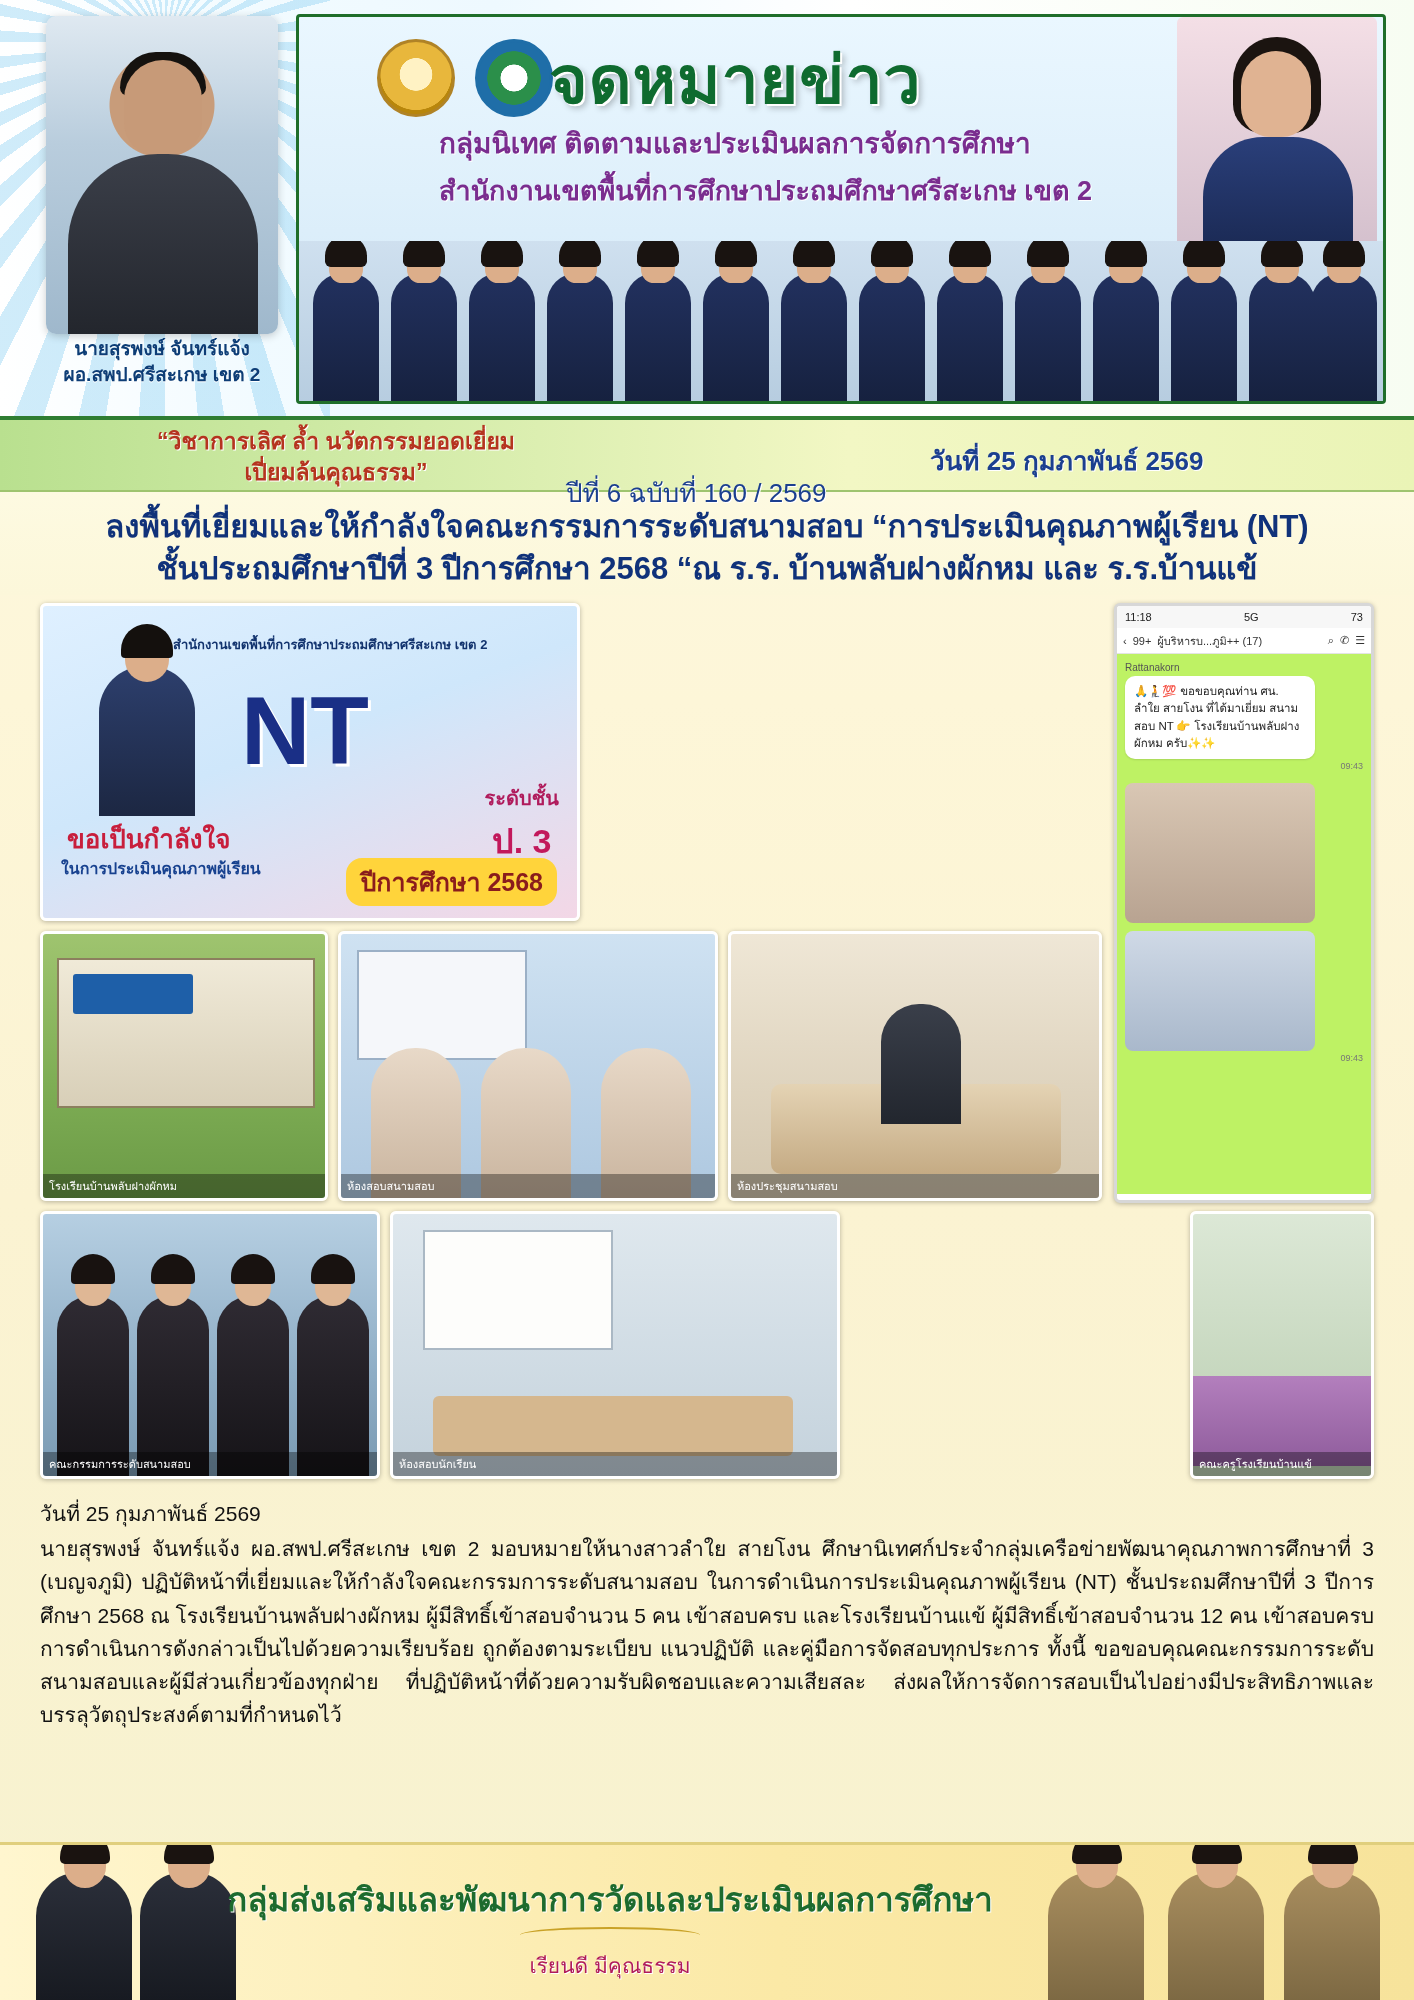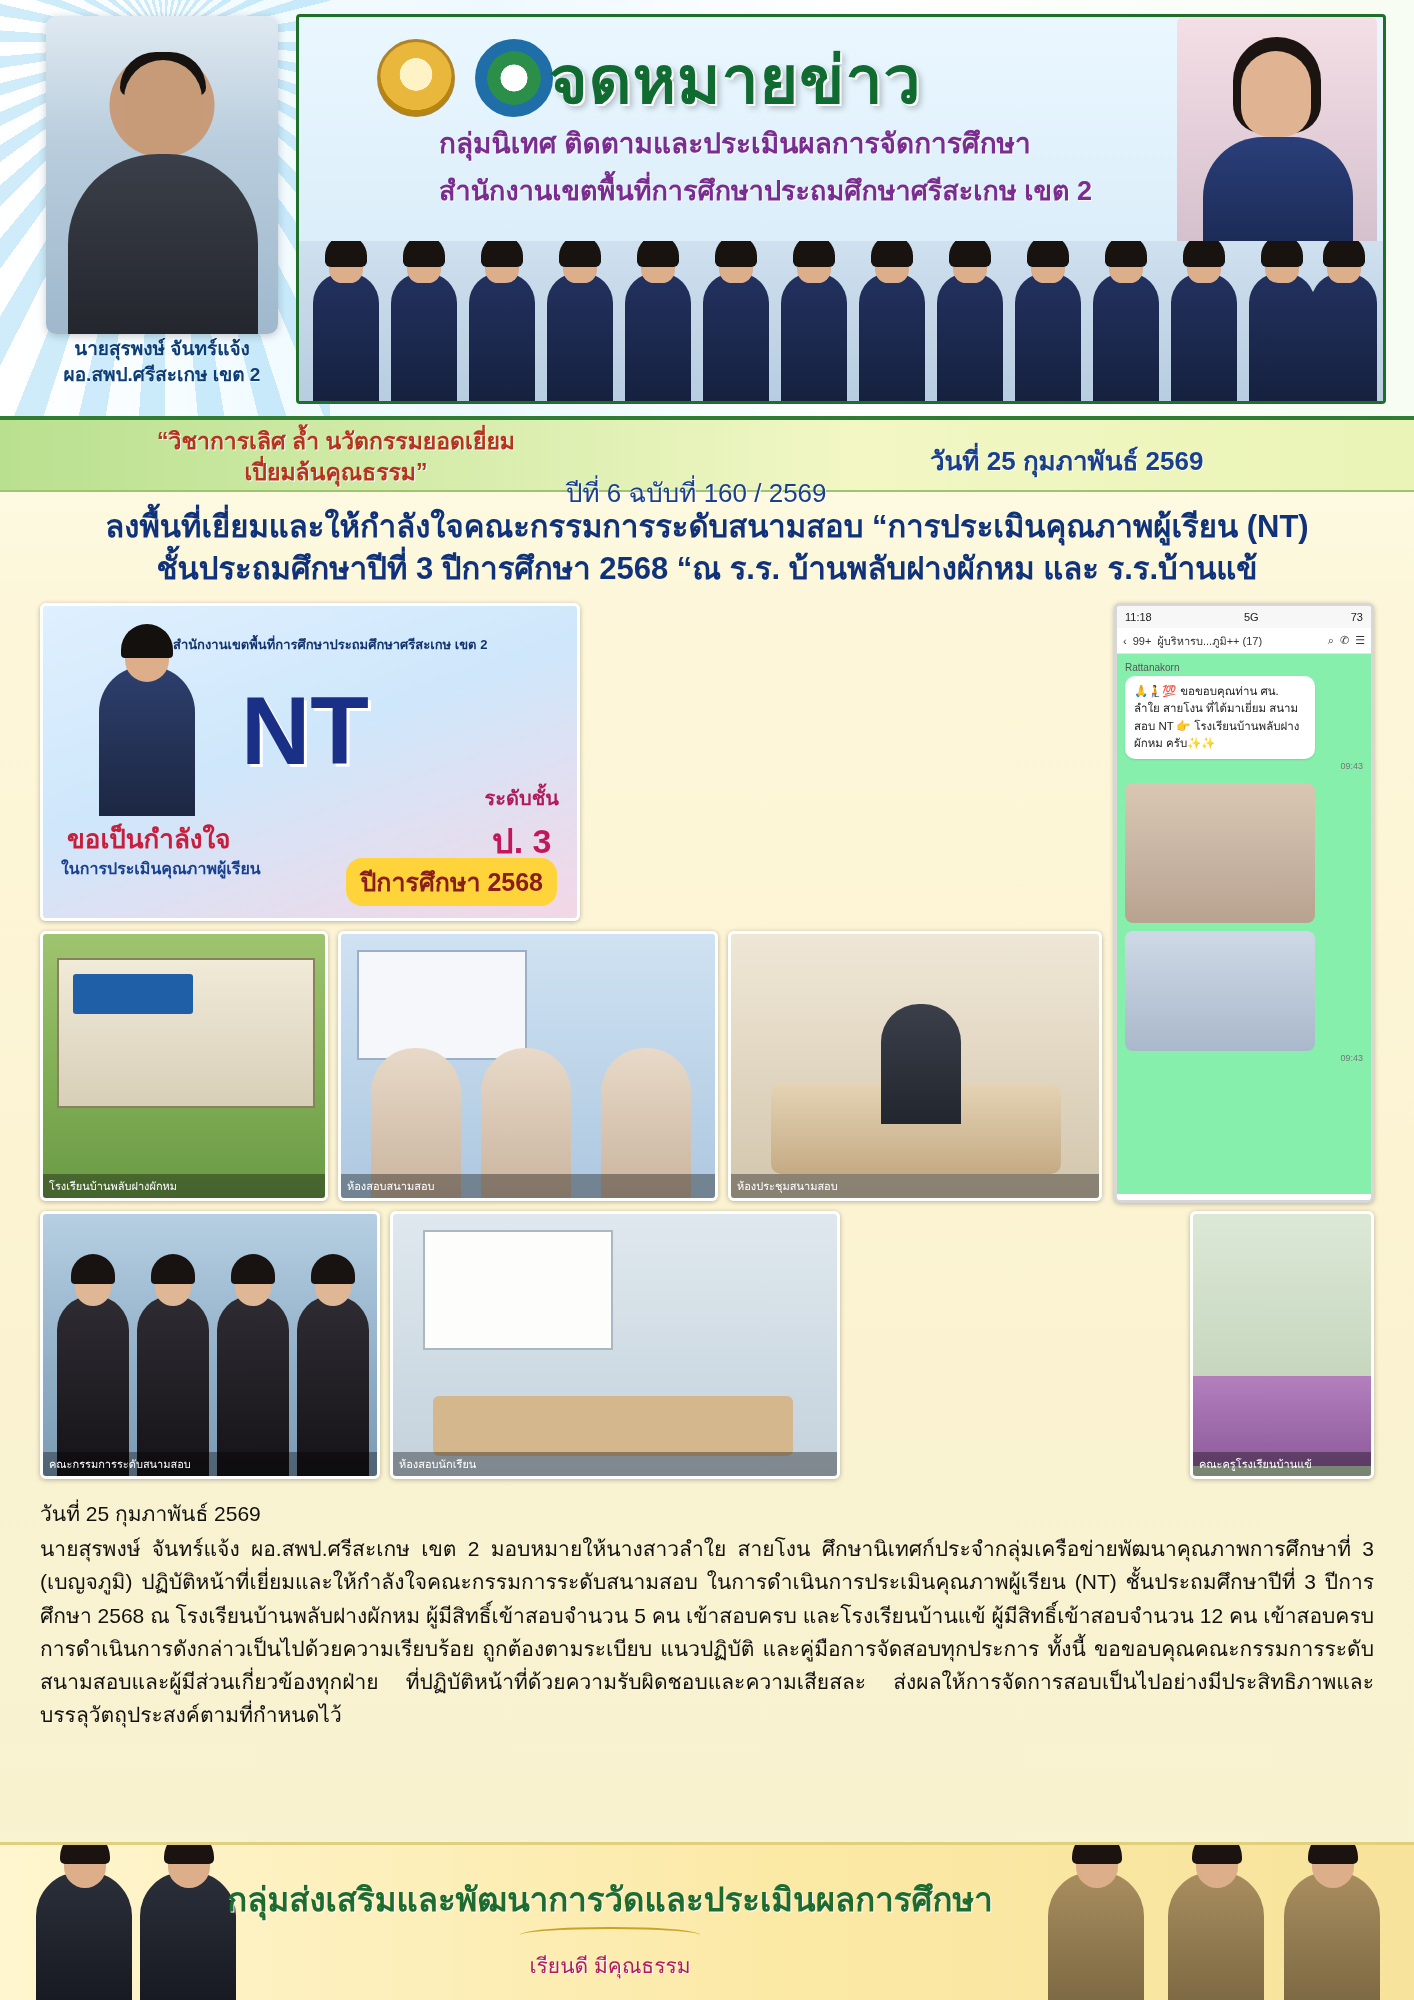--- a/index.html
+++ b/index.html
@@ -205,21 +205,21 @@
     background: #ffffff; border: 3px solid #d7d7d7;
   }
   .chat-status {
     height: 22px; background:#f7f7f7; display:flex; align-items:center;
     justify-content:space-between; padding:0 8px; font-size:11px; color:#222;
   }
   .chat-head {
     height: 26px; background:#ffffff; border-bottom:1px solid #e4e4e4;
     display:flex; align-items:center; gap:6px; padding:0 6px; font-size:11px; color:#333;
   }
-  .chat-body { background:#86efac; height: 540px; position:relative; padding:8px 8px; }
+  .chat-body { background:#bef264; height: 540px; position:relative; padding:8px 8px; }
   .chat-name { font-size:10px; color:#555; margin-bottom:3px; }
   .bubble {
     background:#ffffff; border-radius:10px; padding:7px 9px; font-size:11.5px;
     color:#222; line-height:1.5; box-shadow:0 1px 2px rgba(0,0,0,.12); max-width: 190px;
   }
   .bubble-time { font-size:9px; color:#777; text-align:right; margin-top:2px;}
   .chat-photo {
     margin-top: 12px; width: 190px; height: 140px; border-radius: 8px;
     background: linear-gradient(180deg,#d9c7b4 0%, #b8a391 100%);
   }

